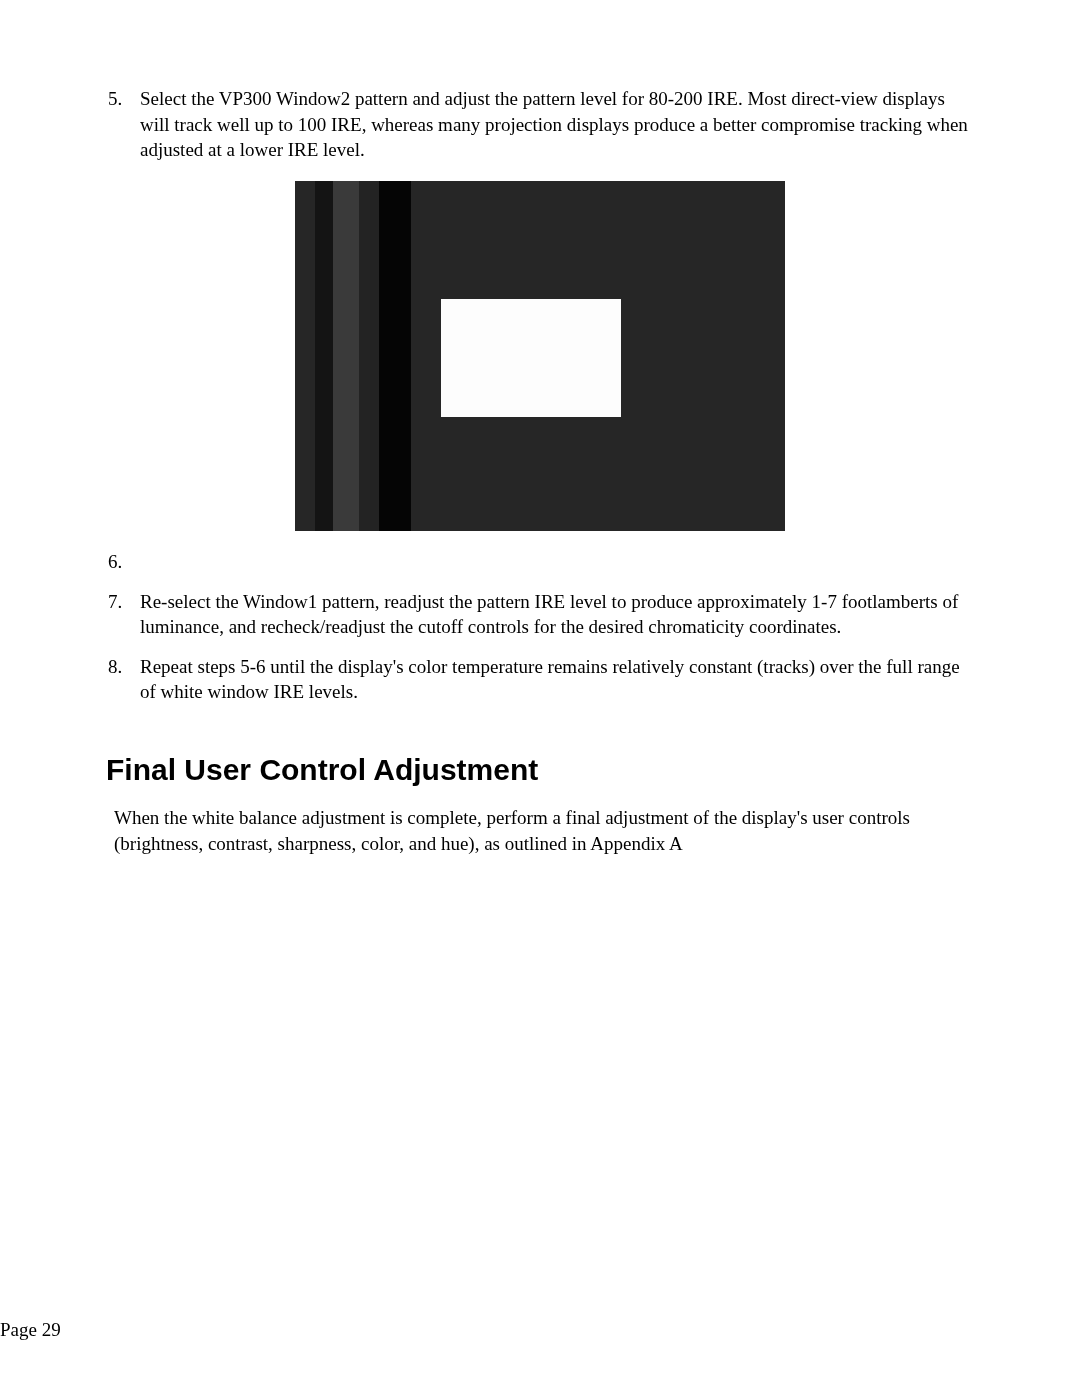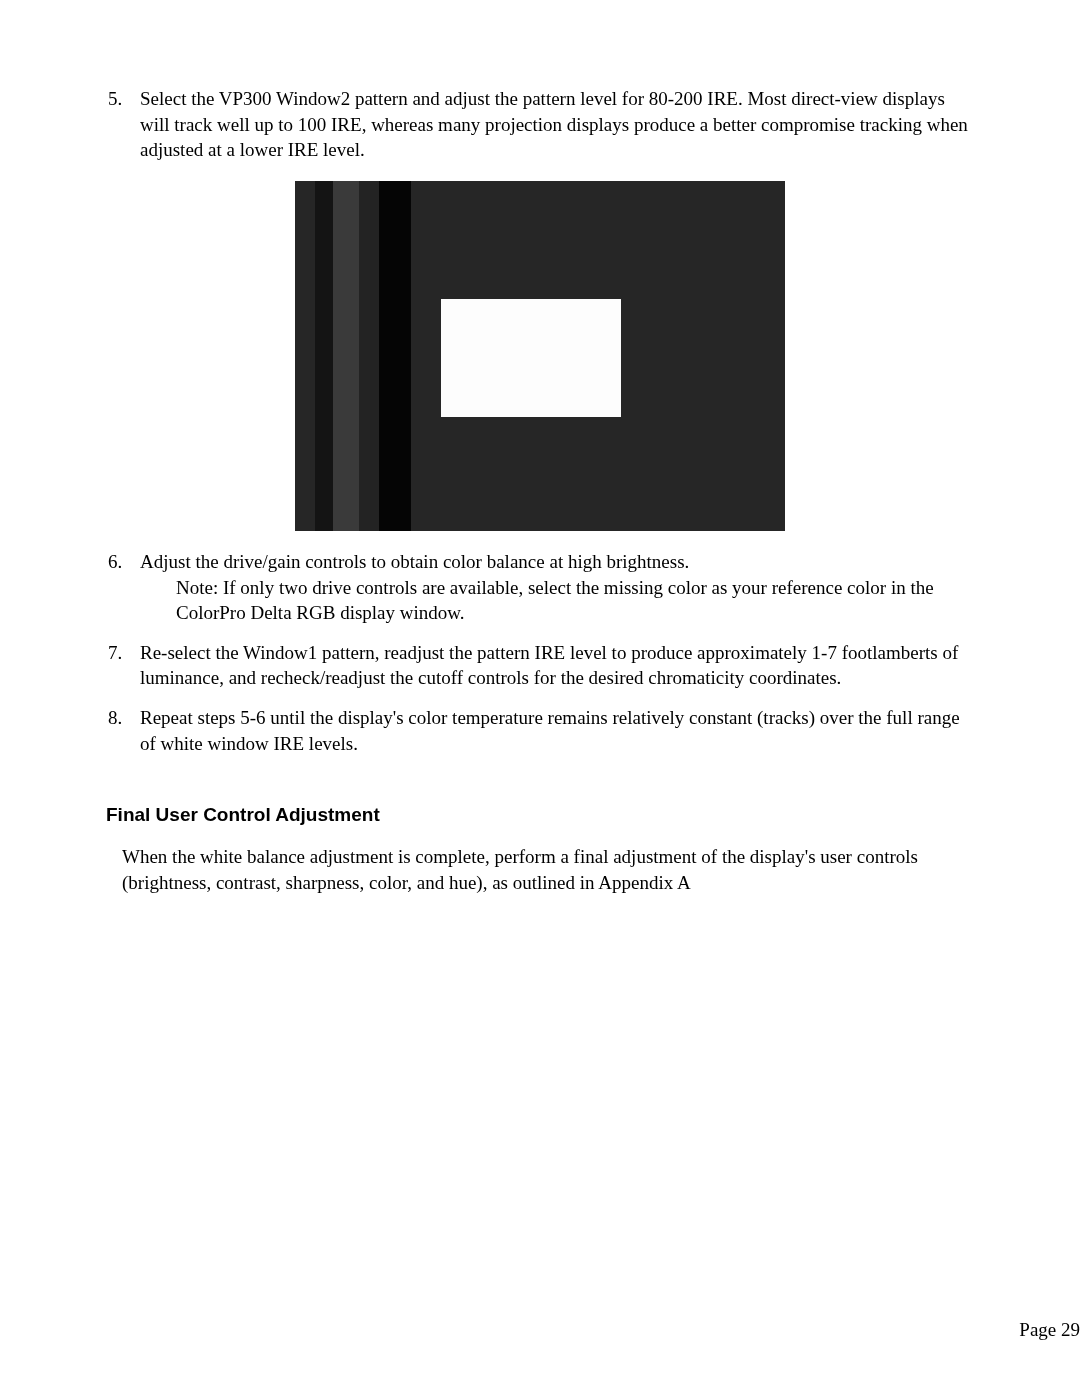--- a/index.html
+++ b/index.html
@@ -71,34 +71,34 @@
   .caption {
     font-weight: bold;
     margin: 14px 0 22px 0;
   }
   .note-indent {
     display: block;
     padding-left: 36px;
   }
   h2.section {
     font-family: Arial, Helvetica, sans-serif;
-    font-size: 19px;
+    font-size: 30px;
     font-weight: bold;
     margin: 48px 0 18px 0;
   }
   p.body {
-    margin: 0 0 14px 16px;
+    margin: 0 0 14px 8px;
     line-height: 1.35;
   }
   .page-number {
     position: absolute;
     bottom: 56px;
     left: 0;
     right: 0;
-    text-align: right;
+    text-align: left;
     font-size: 19px;
   }
 </style>
 </head>
 <body>
 
 <div class="page">
 
   <ol class="steps">
     <li>
@@ -118,22 +118,21 @@
         <div class="white-window"></div>
       </div>
     </div>
   </div>
 
 
   <ol class="steps">
     <li>
       <span class="num">6.</span>
       <span class="txt">
-        <span>Adjust the drive/gain controls to obtain color balance at high brightness.</span><br>
-        <span class="note-indent">Note: If only two drive controls are available, select the missing color as your reference color in the ColorPro Delta RGB display window.</span>
+        <br>
       </span>
     </li>
     <li>
       <span class="num">7.</span>
       <span class="txt">Re-select the Window1 pattern, readjust the pattern IRE level to produce approximately 1-7 footlamberts of luminance, and recheck/readjust the cutoff controls for the desired chromaticity coordinates.</span>
     </li>
     <li>
       <span class="num">8.</span>
       <span class="txt">Repeat steps 5-6 until the display's color temperature remains relatively constant (tracks) over the full range of white window IRE levels.</span>
     </li>

